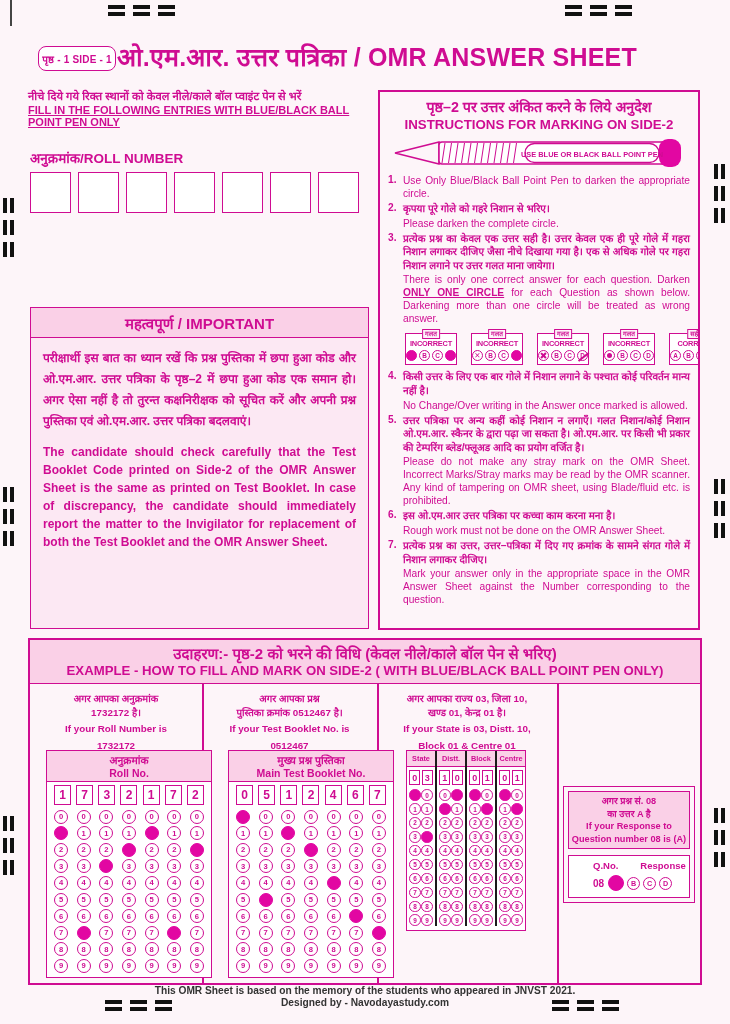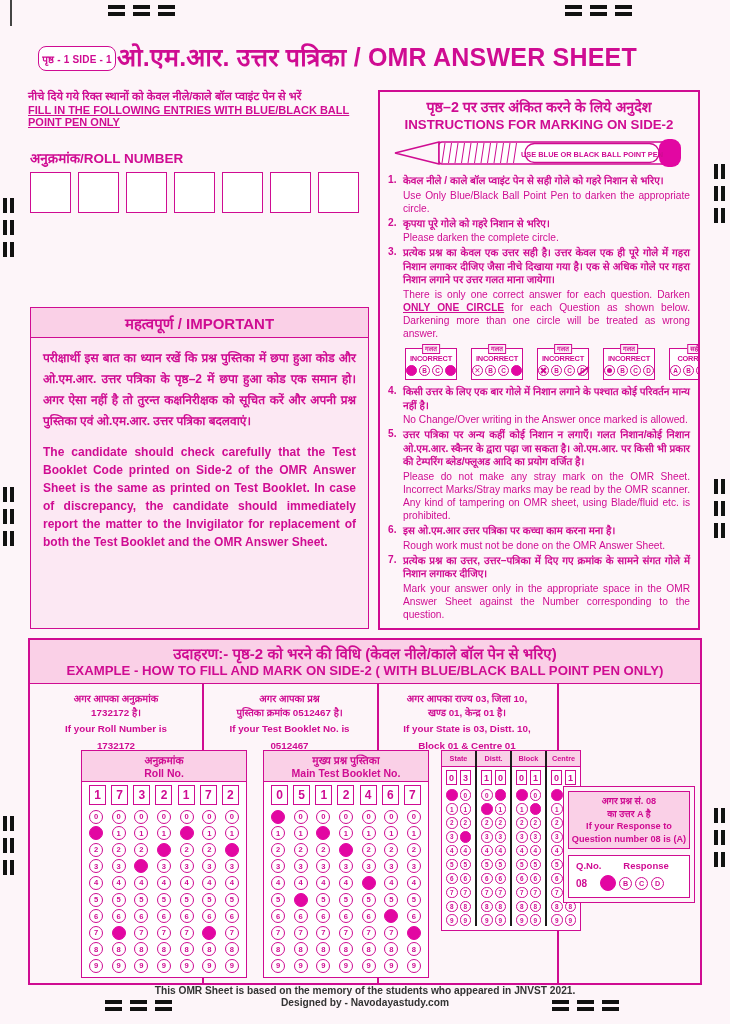--- a/index.html
+++ b/index.html
@@ -72,21 +72,21 @@
   .ex-box{position:absolute;left:28px;top:638px;width:674px;height:347px;
     border:2px solid var(--magenta,#cf0c92);background:var(--paper,#fdf5f9);}
   .ex-titles{height:44px;background:var(--pink-bg,#fad0e7);border-bottom:1.6px solid var(--magenta,#cf0c92);text-align:center;}
   .ex-title-hi{font-size:15px;font-weight:800;padding-top:3px;}
   .ex-title-en{font-size:13.2px;font-weight:800;}
   .ex-div{position:absolute;top:44px;bottom:0;width:1.6px;background:var(--magenta,#cf0c92);}
   .ex-cap{position:absolute;top:52px;text-align:center;font-size:9.8px;line-height:13.5px;}
   .ex-cap .hi{font-weight:700;}
   .ex-cap .en{font-weight:600;margin-top:3px;}
   
-  .omr-grid{position:absolute;top:110px;border:1.6px solid var(--magenta,#cf0c92);background:#fff;padding-bottom:4px;margin-left:35px;}
+  .omr-grid{position:absolute;top:110px;border:1.6px solid var(--magenta,#cf0c92);background:#fff;padding-bottom:4px;}
   .g-head{background:var(--pink-bg,#fad0e7);border-bottom:1.4px solid var(--magenta,#cf0c92);
     text-align:center;padding:2px 0;font-weight:800;}
   .g-head-hi{font-size:10.5px;}
   .g-head-en{font-size:10.5px;}
   .g-digits{display:flex;justify-content:space-between;padding:3px 7px 1px;}
   .dbox{width:17px;height:20px;border:1.3px solid var(--magenta,#cf0c92);background:#fff;
     display:flex;align-items:center;justify-content:center;font-size:12px;font-weight:800;}
   .dbox-sm{width:11px;height:15px;font-size:9px;border-width:1.1px;}
   .g-rows{padding:1px 7px 0;}
   .g-row{display:flex;justify-content:space-between;margin-top:2.6px;}
@@ -98,21 +98,21 @@
   .gg-digits{display:flex;justify-content:space-evenly;padding:3px 1px 1px;}
   .gg-rows{padding:1px 2px 0;}
   .gg-row{display:flex;justify-content:space-evenly;margin-top:2.4px;}
   
   .qwrap{position:absolute;left:533px;top:146px;width:132px;border:1.5px solid var(--magenta,#cf0c92);
     padding:4px;background:var(--paper,#fdf5f9);}
   .qnote{border:1.2px solid var(--magenta,#cf0c92);background:var(--pink-bg,#fad0e7);
     text-align:center;padding:3px 1px;font-size:9.2px;line-height:12.5px;}
   .qnote .hi{font-weight:800;}
   .qnote .en{font-weight:600;}
-  .qresp{border:1.3px solid var(--magenta,#cf0c92);margin-top:6px;padding:4px 7px 6px;background:#fff;}
+  .qresp{border:1.3px solid var(--magenta,#cf0c92);margin-top:6px;padding:4px 24px 6px;background:#fff;}
   .qresp-head{display:flex;font-size:9.5px;font-weight:800;}
   .qresp-head .r-lab{margin-left:22px;}
   .qresp-row{display:flex;align-items:center;gap:4px;margin-top:4px;}
   .q-num{font-size:10px;font-weight:700;width:20px;}
   .cc-resp{width:13px;height:13px;font-size:7.2px;}
   .cc-resp-fill{width:16px;height:16px;}
   
   .footer1{position:absolute;top:985px;left:0;width:100%;text-align:center;
     font-size:10.2px;color:#333;font-weight:600;}
   .footer2{position:absolute;top:997px;left:0;width:100%;text-align:center;
@@ -200,21 +200,20 @@
           <line x1="121" y1="8" x2="118" y2="28"></line>
           <line x1="127.5" y1="8" x2="124.5" y2="28"></line>
         </g>
       <rect x="270" y="4" width="22" height="28" rx="9" fill="#e207a2"></rect>
       <rect x="136" y="8.5" width="134" height="19" rx="9.5" fill="#ffffff" stroke="#cf0c92" stroke-width="1.3"></rect>
       <text x="203" y="21.5" text-anchor="middle" font-size="7.4" font-weight="bold" fill="#cf0c92">USE BLUE OR BLACK BALL POINT PEN</text>
     </svg>
 
     <div class="inst-item">
       <span class="inum">1.</span>
-      <div class="ihi">केवल नीले / काले बॉल प्वाइंट पेन से सही गोले को गहरे निशान से भरिए।</div>
       <div class="ien">Use Only Blue/Black Ball Point Pen to darken the appropriate circle.</div>
     </div>
     <div class="inst-item">
       <span class="inum">2.</span>
       <div class="ihi">कृपया पूरे गोले को गहरे निशान से भरिए।</div>
       <div class="ien">Please darken the complete circle.</div>
     </div>
     <div class="inst-item">
       <span class="inum">3.</span>
       <div class="ihi">प्रत्येक प्रश्न का केवल एक उत्तर सही है। उत्तर केवल एक ही पूरे गोले में गहरा निशान लगाकर दीजिए जैसा नीचे दिखाया गया है। एक से अधिक गोले पर गहरा निशान लगाने पर उत्तर गलत माना जायेगा।</div>
@@ -531,21 +530,21 @@
             <span class="cc">9</span>
             <span class="cc">9</span>
             <span class="cc">9</span>
             <span class="cc">9</span>
             <span class="cc">9</span>
             <span class="cc">9</span>
             <span class="cc">9</span>
           </div>
         </div>
       </div>
-    <div class="omr-grid" id="grid-2" style="left:376px;width:140px;">
+    <div class="omr-grid" id="grid-2" style="left:376px;width:120px;">
         <div class="gg-wrap">
           <div class="gg-group">
             <div class="gg-head">State</div>
             <div class="gg-digits">
               <div class="dbox dbox-sm">0</div>
               <div class="dbox dbox-sm">3</div>
             </div>
             <div class="gg-rows">
               <div class="gg-row">
                 <span class="cc cc-fill cc-sm"></span>

